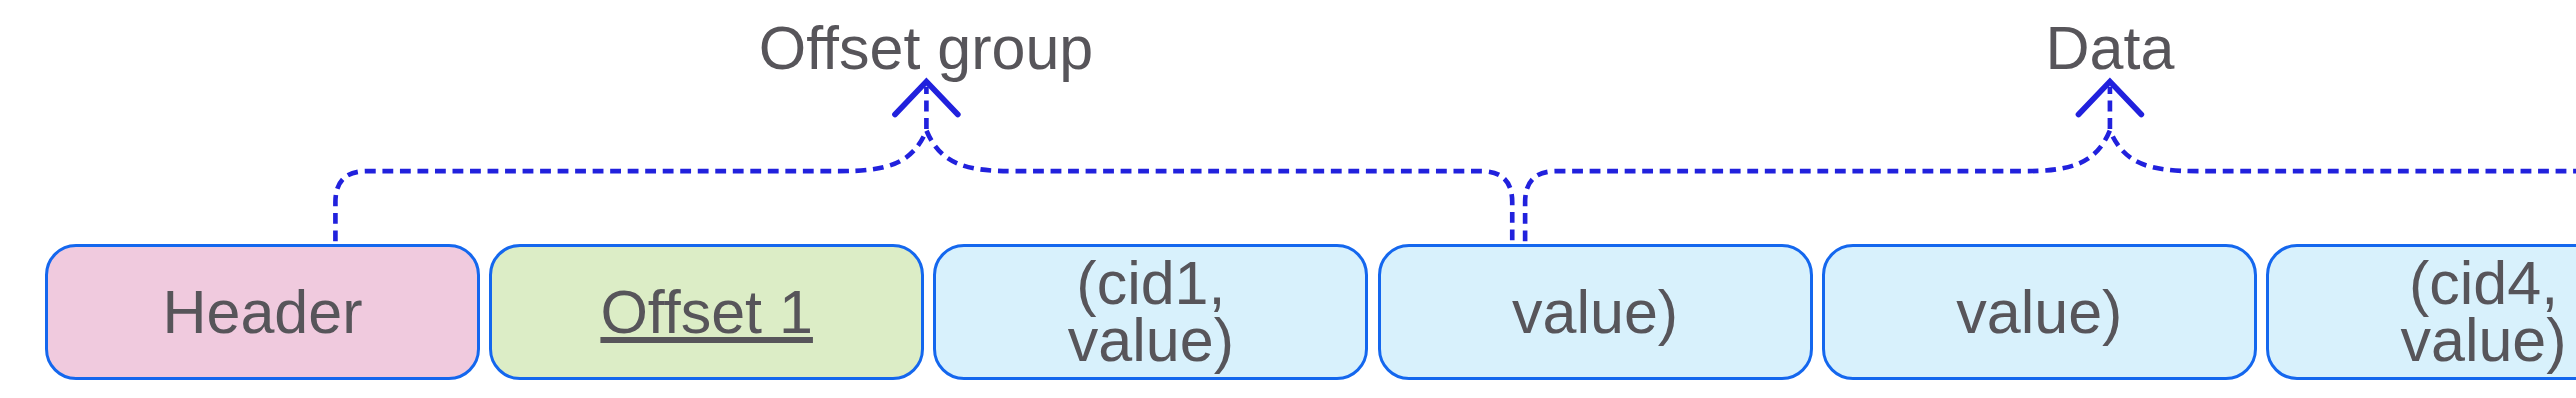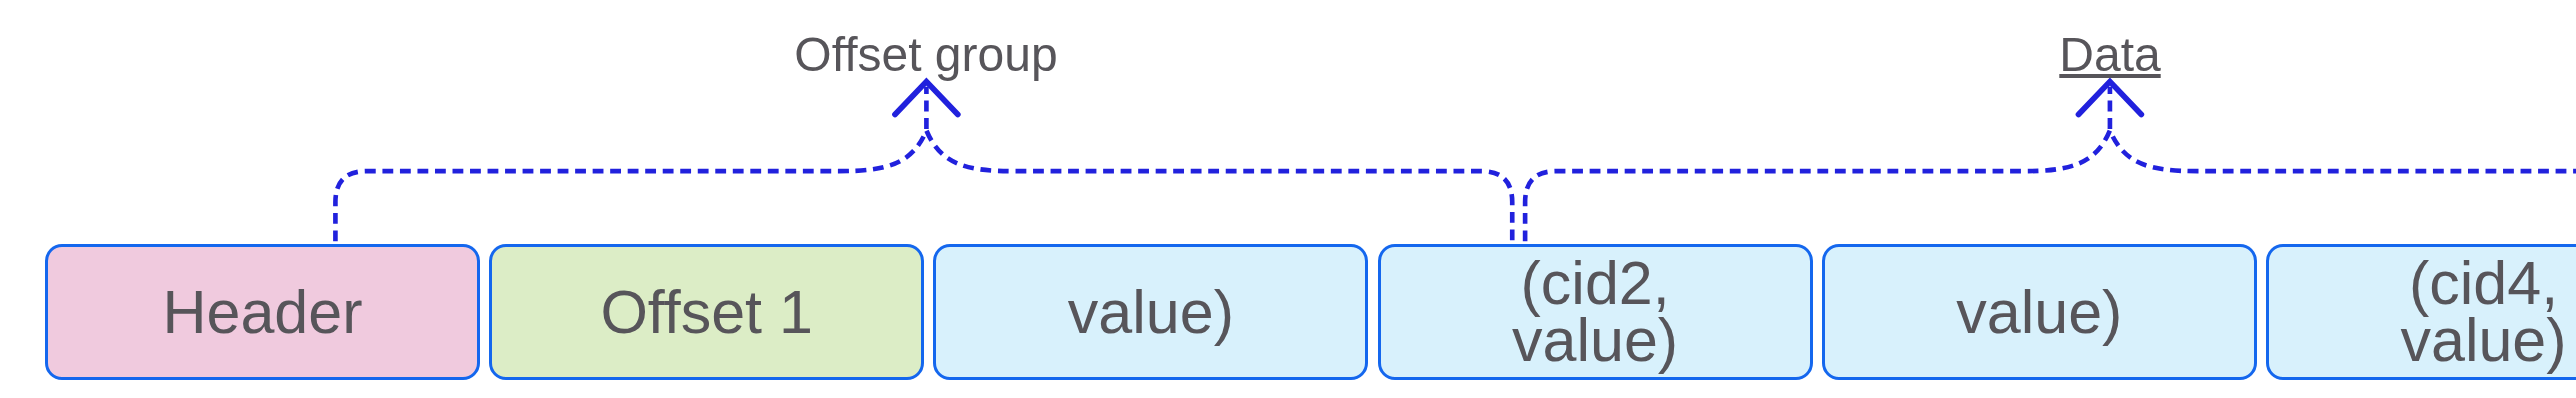--- a/index.html
+++ b/index.html
@@ -35,57 +35,57 @@
     fill: none;
     stroke: var(--brace-color, #2121dd);
     stroke-width: 11;
     stroke-linecap: round;
     stroke-linejoin: miter;
   }
 
   
   .group-label {
     position: absolute;
-    top: 24px;
+    top: 9px;
     transform: translateX(-50%);
-    font-size: 48px;
+    font-size: 61px;
     line-height: 1.3;
     color: var(--text-color, #57555a);
     white-space: nowrap;
   }
   #offset-group-label { left: 926px; }
-  #data-label        { left: 2110px; text-decoration: underline; }
+  #data-label        { left: 2110px; }
 
   
   #block-row {
     position: absolute;
     left: 45px;
     top: 244px;
     width: 2656px;
     height: 136px;
     display: flex;
     gap: 9.3px;
   }
   .block {
     flex: 1 1 0;
     box-sizing: border-box;
     border: 3.6px solid var(--block-border, #1467ee);
-    border-radius: 17px;
+    border-radius: 31px;
     display: flex;
     flex-direction: column;
     align-items: center;
     justify-content: center;
     font-size: 61px;
     line-height: 0.93;
     color: var(--text-color, #57555a);
     text-align: left;
     white-space: nowrap;
   }
   .block.header { background: var(--header-fill, #f0cade); }
-  .block.offset { background: var(--offset-fill, #dcedc6); }
+  .block.offset { background: var(--offset-fill, #dcedc6); text-decoration: underline; }
   .block.data   { background: var(--data-fill,  #d8f1fc); }
 </style>
 </head>
 <body>
 
 <div id="canvas">
 
   <svg id="brace-svg" viewBox="0 0 5314 774" xmlns="http://www.w3.org/2000/svg">
 
     <path class="brace-path" d="M 651 468 L 651 392 Q 651 332 711 332 L 1628 332
@@ -111,24 +111,24 @@
   <div class="group-label" id="data-label">Data</div>
 
   <div id="block-row">
       <div class="block header">
         <div>Header</div>
       </div>
       <div class="block offset">
         <div>Offset 1</div>
       </div>
       <div class="block data">
+        <div>(cid1,</div>
         <div>value)</div>
       </div>
       <div class="block data">
-        <div>(cid2,</div>
         <div>value)</div>
       </div>
       <div class="block data">
         <div>value)</div>
       </div>
       <div class="block data">
         <div>(cid4,</div>
         <div>value)</div>
       </div>
     </div>

